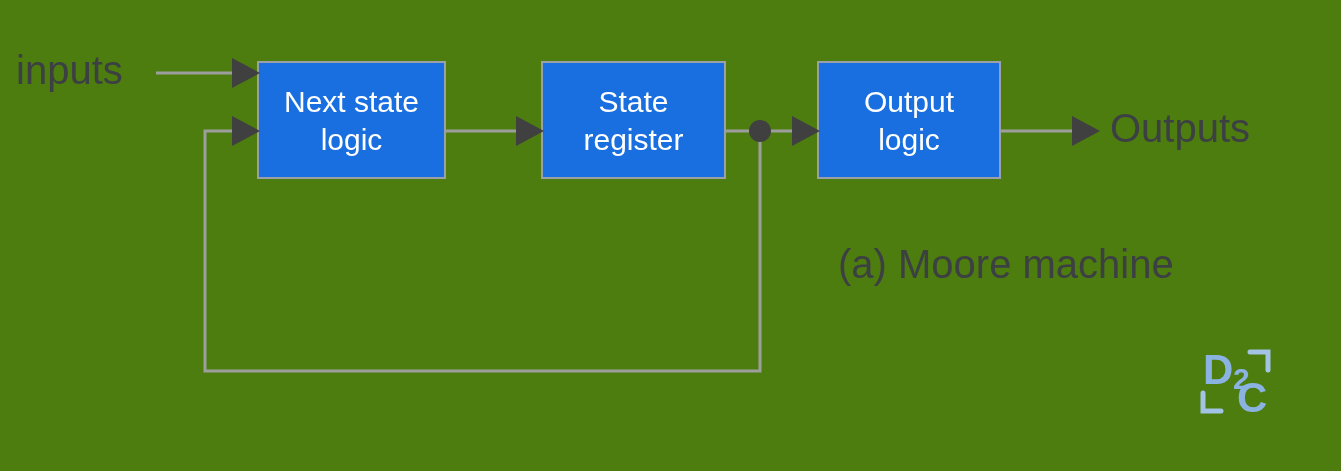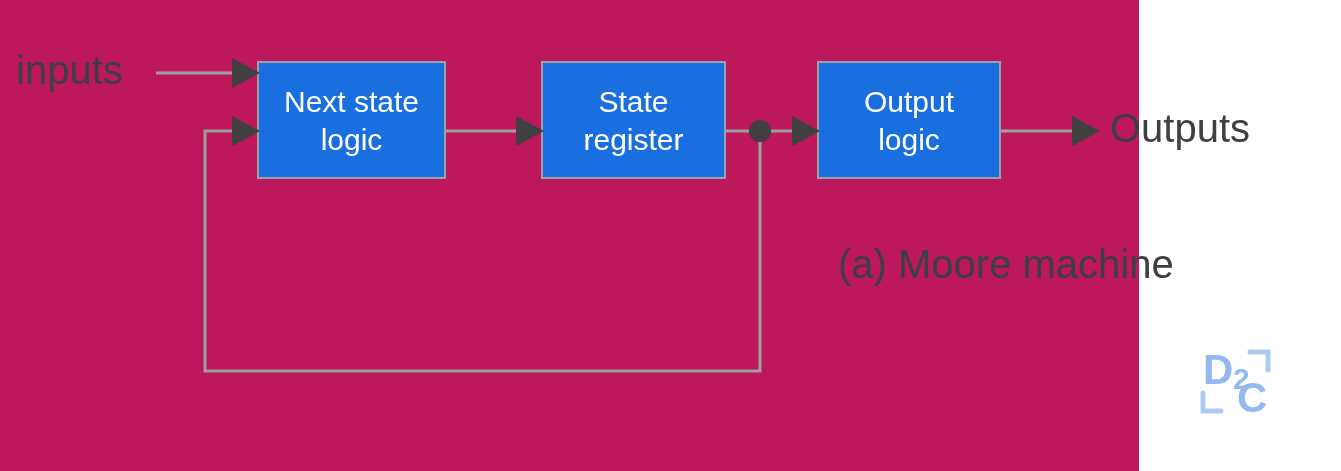--- a/index.html
+++ b/index.html
@@ -8,23 +8,23 @@
     background: #ffffff;
   }
   body {
     width: 1341px;
     height: 471px;
     overflow: hidden;
     font-family: "Liberation Sans", sans-serif;
   }
   #canvas {
     position: relative;
-    width: 1139px;
+    width: 1341px;
     height: 471px;
-    background: #be185d;
+    background: #4d7c0f;
   }
   svg.diagram {
     position: absolute;
     left: 0;
     top: 0;
     width: 1341px;
     height: 471px;
     display: block;
   }
   .blk-rect {

